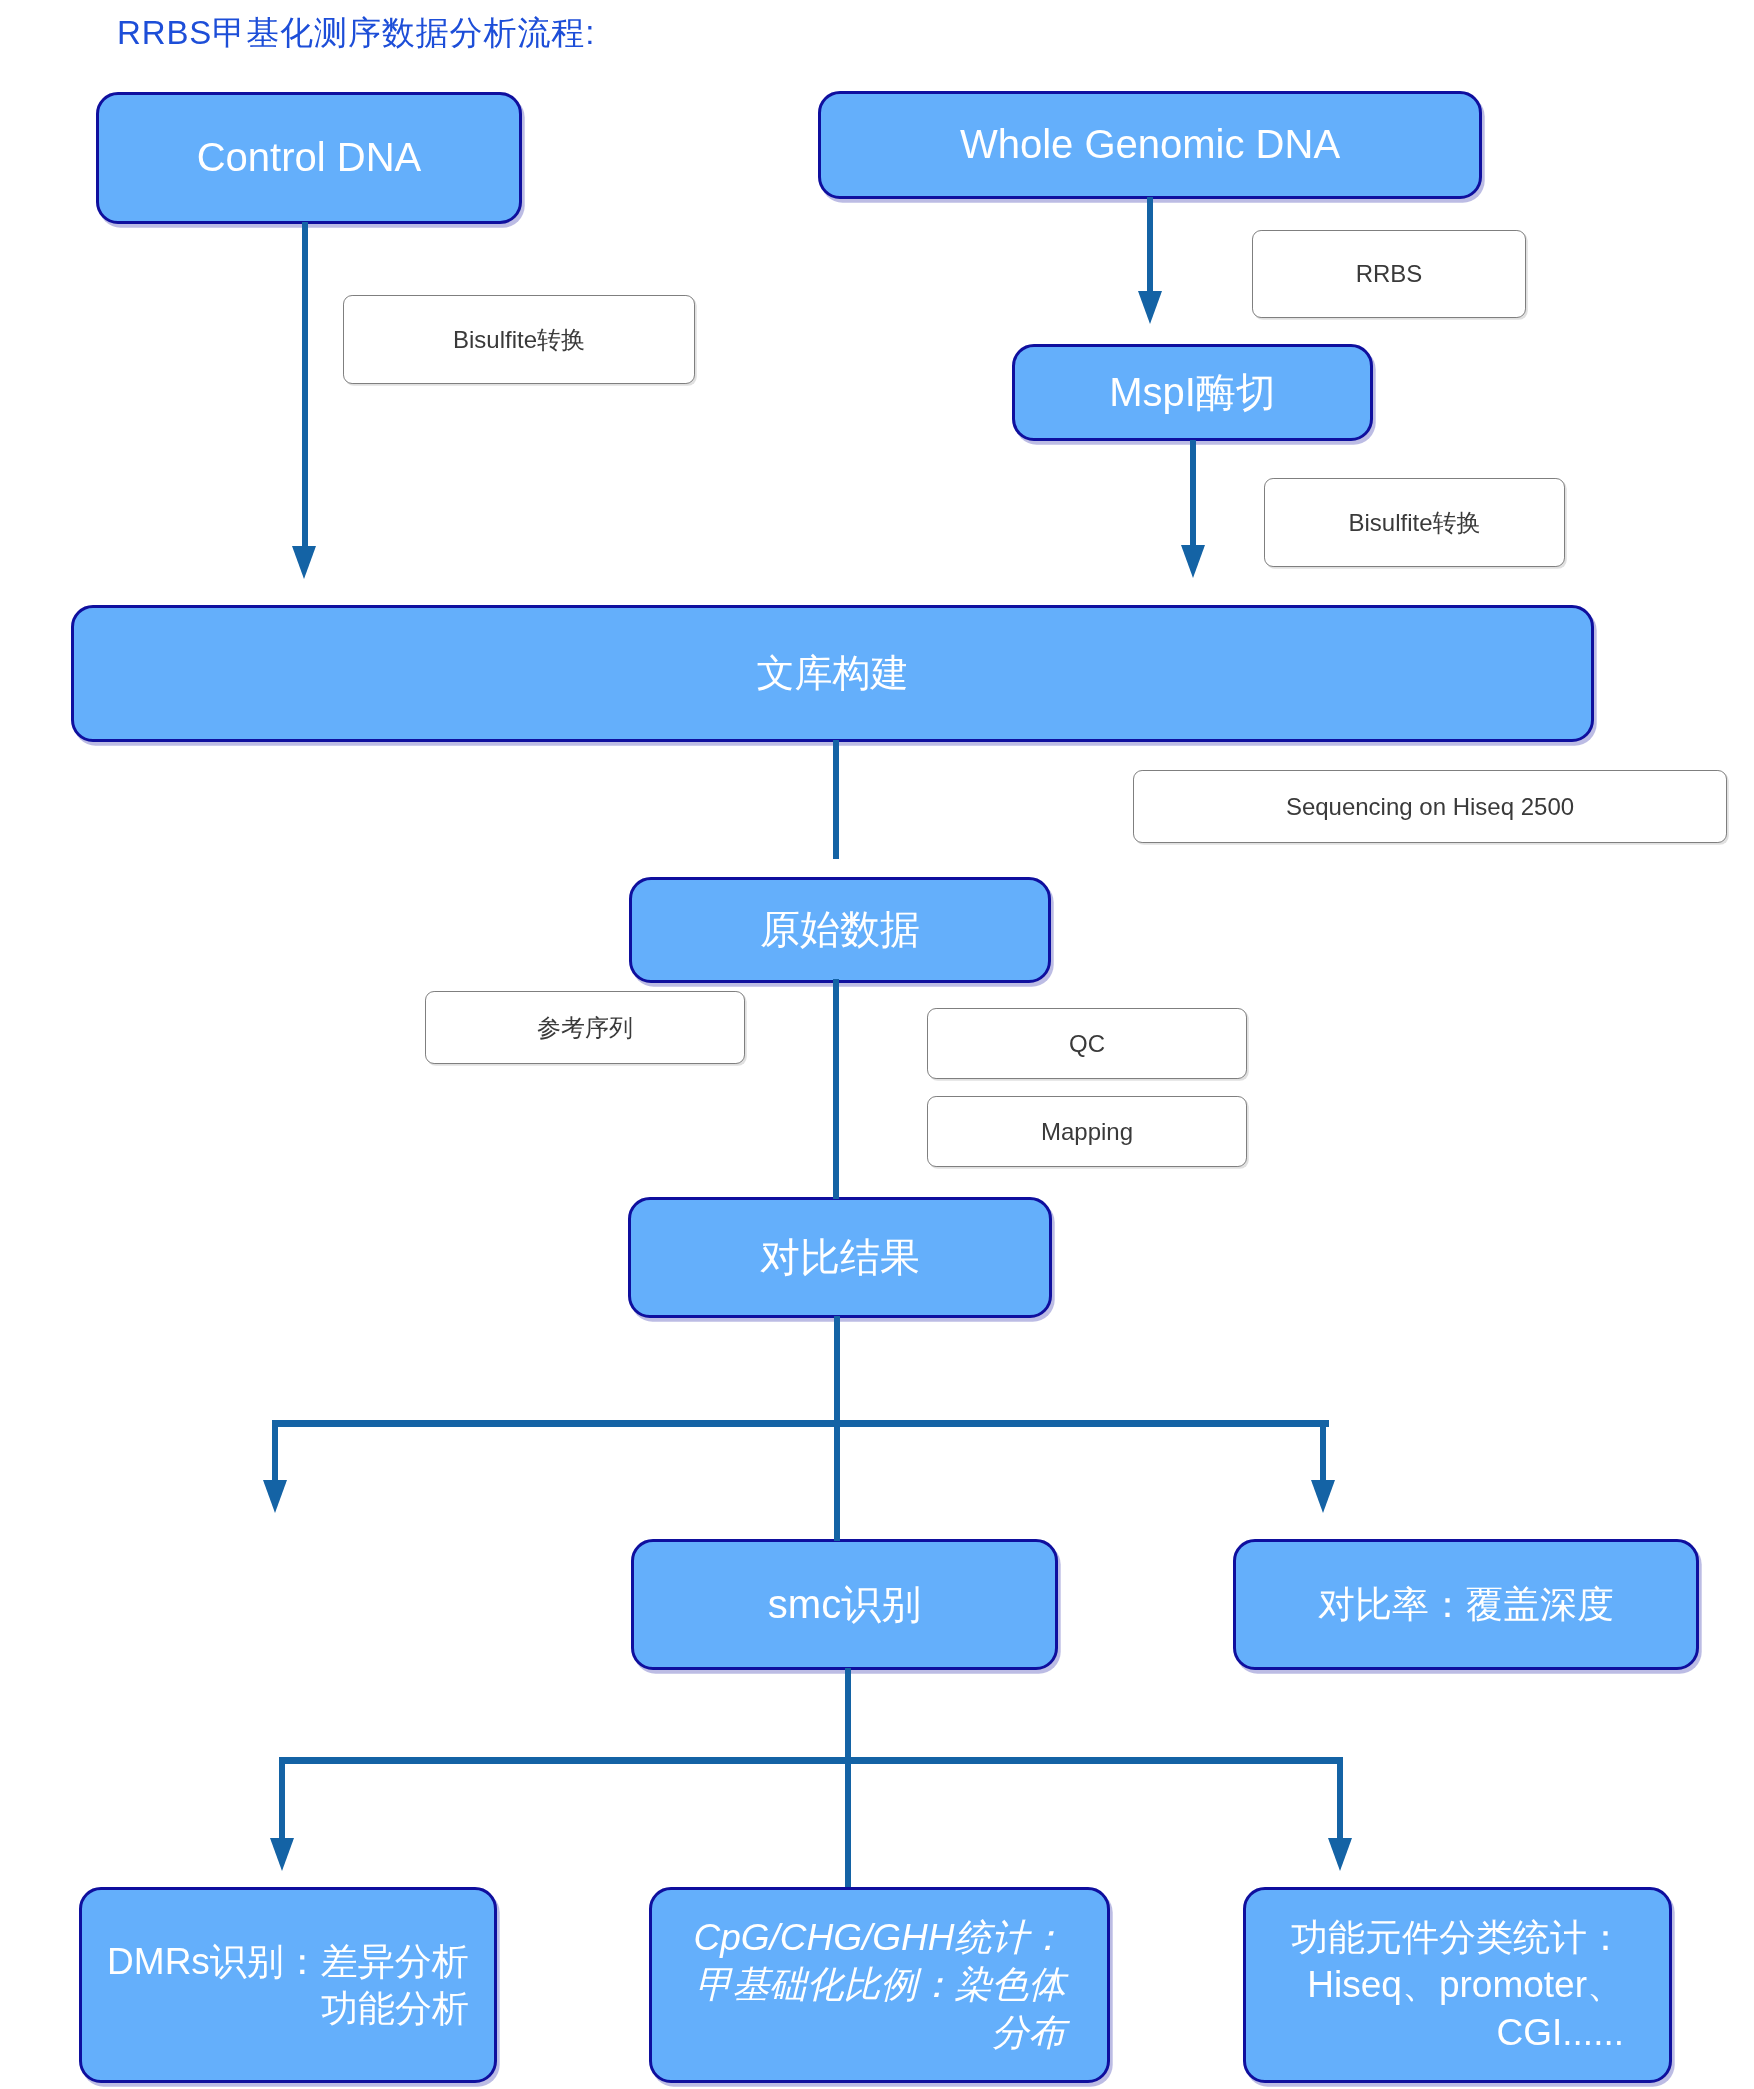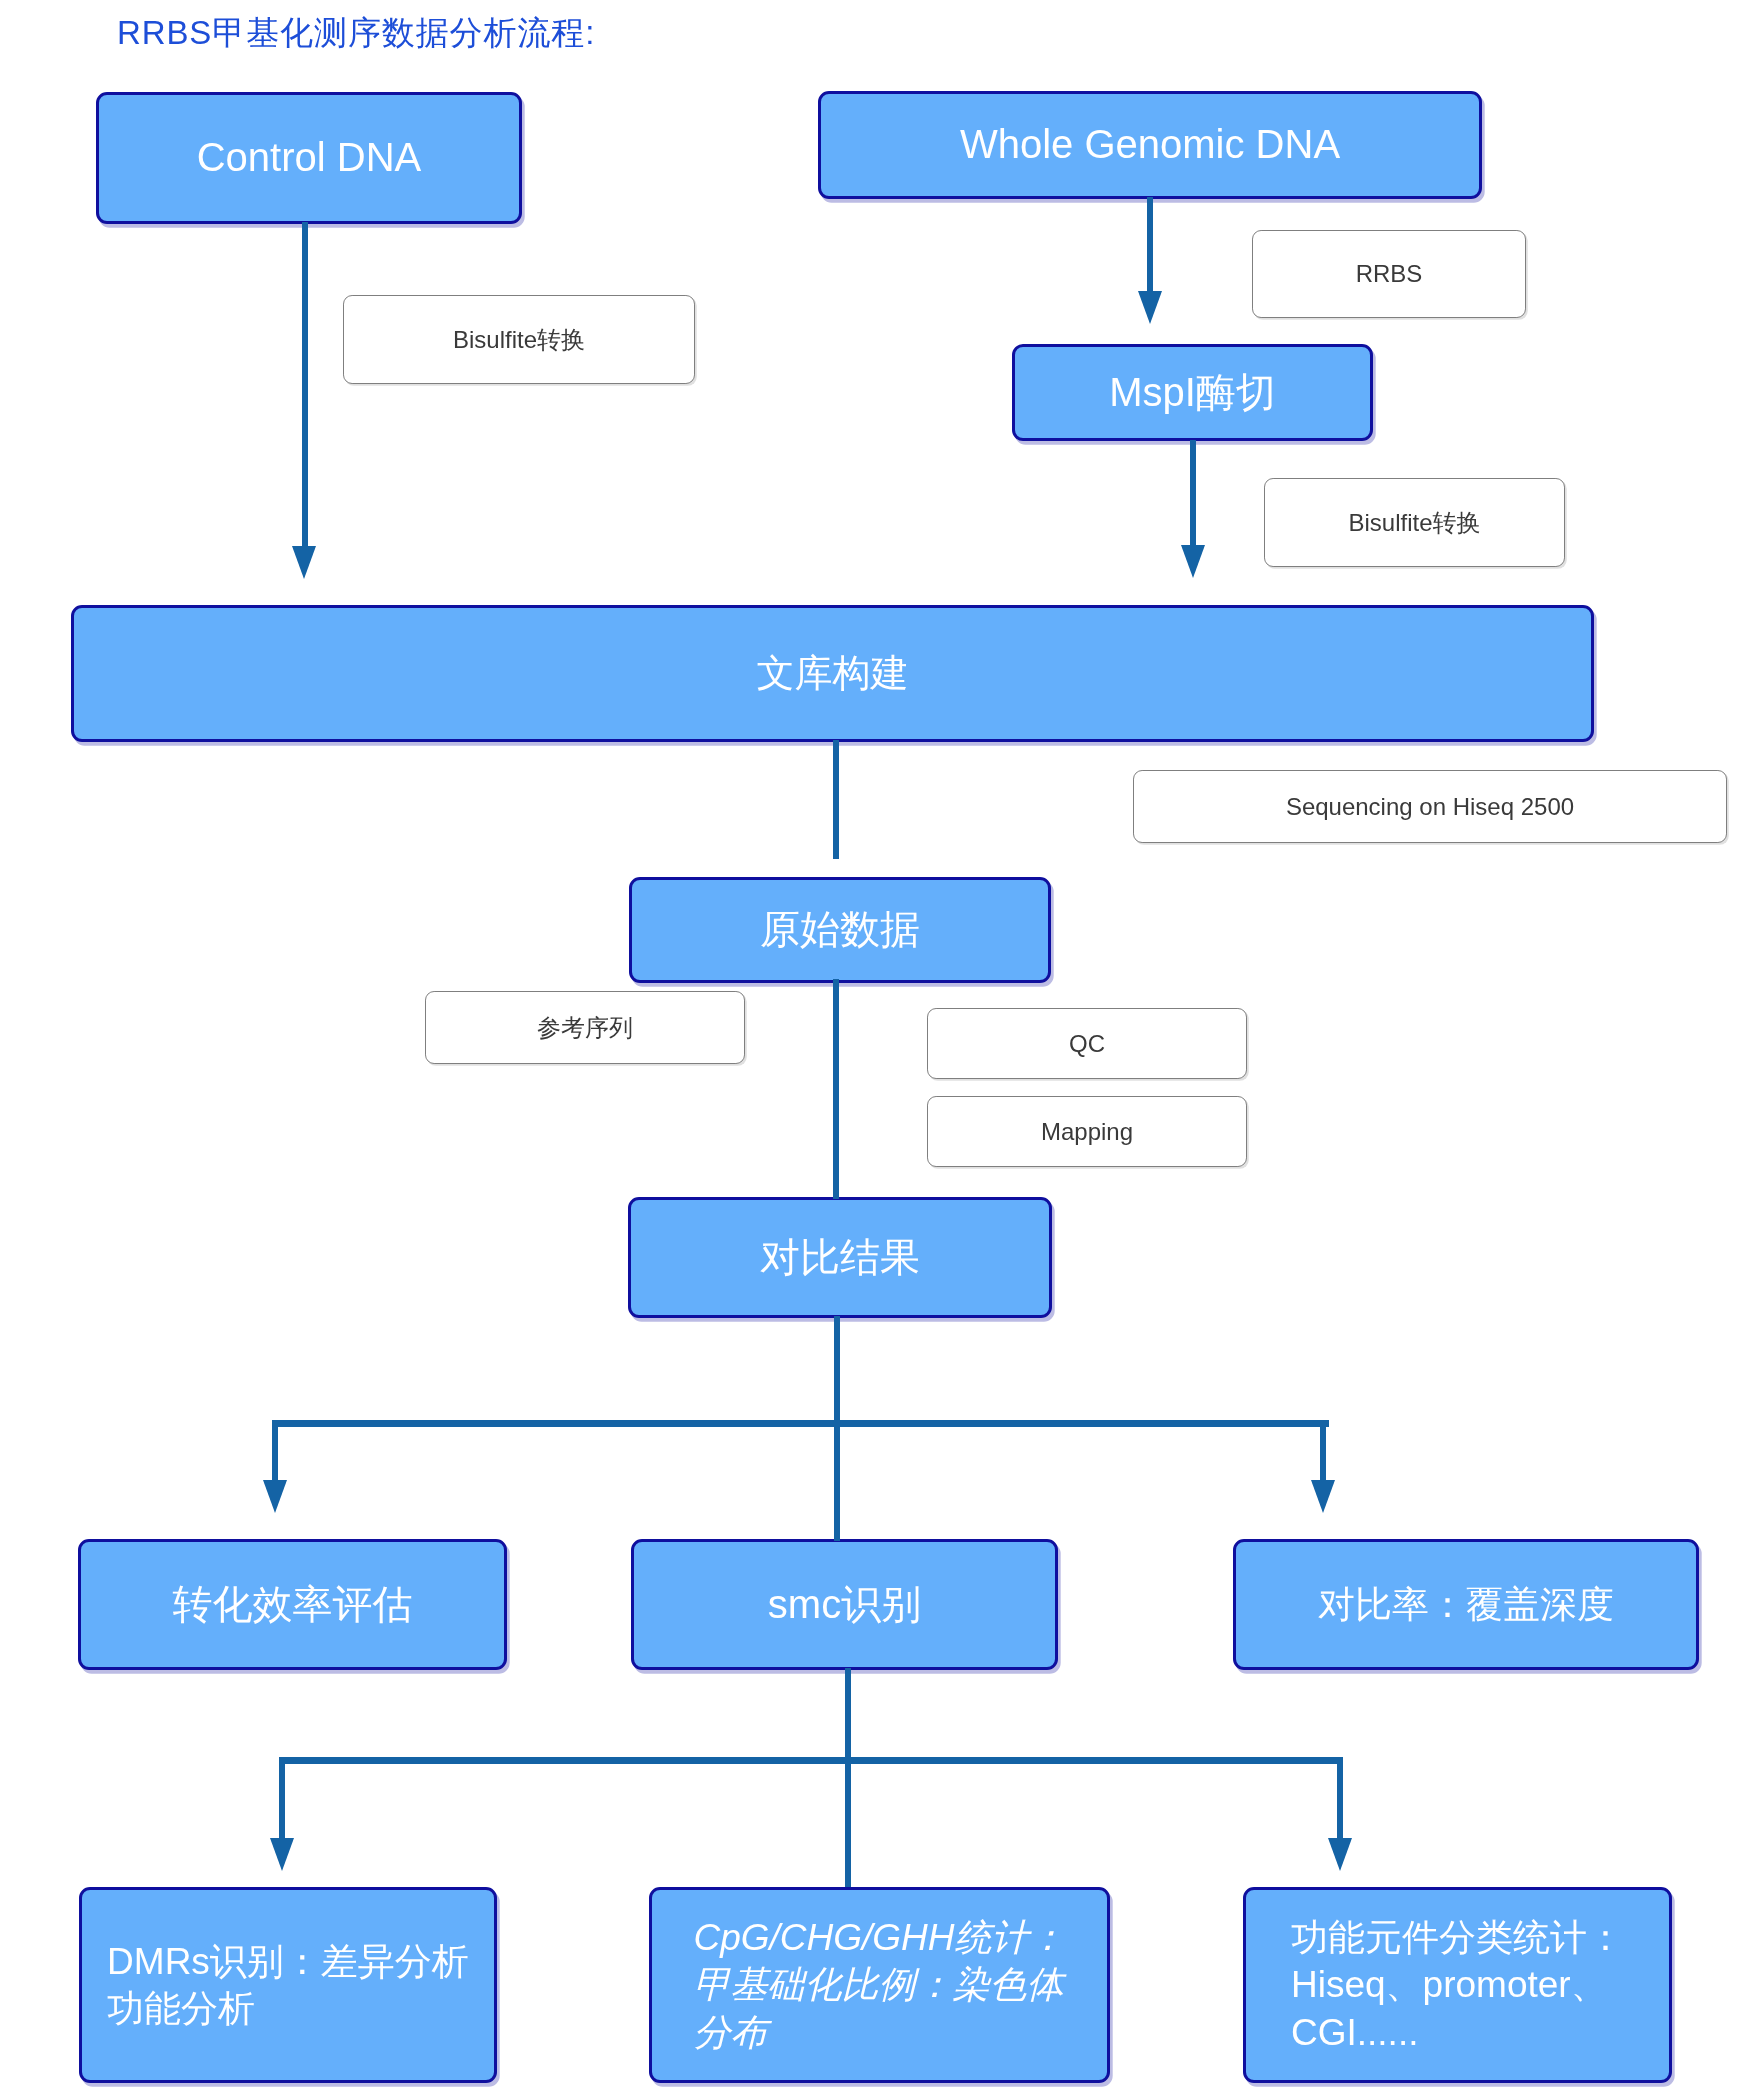--- a/index.html
+++ b/index.html
@@ -13,22 +13,22 @@
   body{font-family:"Liberation Sans","DejaVu Sans",sans-serif;}
   .canvas{
     position:relative;width:1754px;height:2090px;background:#ffffff;overflow:hidden;
   }
   .title{
     position:absolute;left:117px;top:11px;font-size:33px;color:#1d4ed8;
     letter-spacing:0.9px;white-space:nowrap;
   }
   .node{
     position:absolute;background:var(--node-fill);border:3.7px solid var(--node-border);
-    border-radius:11px;color:#ffffff;display:flex;align-items:center;justify-content:center;
-    text-align:left;font-size:40px;line-height:1.28;white-space:pre-line;
+    border-radius:22px;color:#ffffff;display:flex;align-items:center;justify-content:center;
+    text-align:right;font-size:40px;line-height:1.28;white-space:pre-line;
     box-sizing:border-box;box-shadow:2.7px 3.7px 0 rgba(15,15,158,0.28);
   }
   .label{
     position:absolute;background:#ffffff;border:1.8px solid var(--label-border);
     border-radius:9.1px;color:var(--label-text);display:flex;align-items:center;justify-content:center;
     text-align:center;font-size:24px;box-sizing:border-box;box-shadow:1.8px 1.8px 0 rgba(0,0,0,0.12);
     white-space:nowrap;
   }
   .shaft{position:absolute;width:6.4px;background:var(--connector);}
   .hbar{position:absolute;height:7.3px;background:var(--connector);}
@@ -91,21 +91,20 @@
 <div class="canvas">
 
   <div class="title">RRBS甲基化测序数据分析流程:</div>
 
   <div class="node" id="n-control">Control DNA</div>
   <div class="node" id="n-wgd">Whole Genomic DNA</div>
   <div class="node" id="n-mspi">MspI酶切</div>
   <div class="node" id="n-library">文库构建</div>
   <div class="node" id="n-raw">原始数据</div>
   <div class="node" id="n-align">对比结果</div>
-  <div class="node" id="n-conv">转化效率评估</div>
   <div class="node" id="n-smc">smc识别</div>
   <div class="node" id="n-rate">对比率：覆盖深度</div>
   <div class="node" id="n-dmrs">DMRs识别：差异分析
 功能分析</div>
   <div class="node" id="n-cpg">CpG/CHG/GHH统计：
 甲基础化比例：染色体
 分布</div>
   <div class="node" id="n-func">功能元件分类统计：
 Hiseq、promoter、
 CGI......</div>

